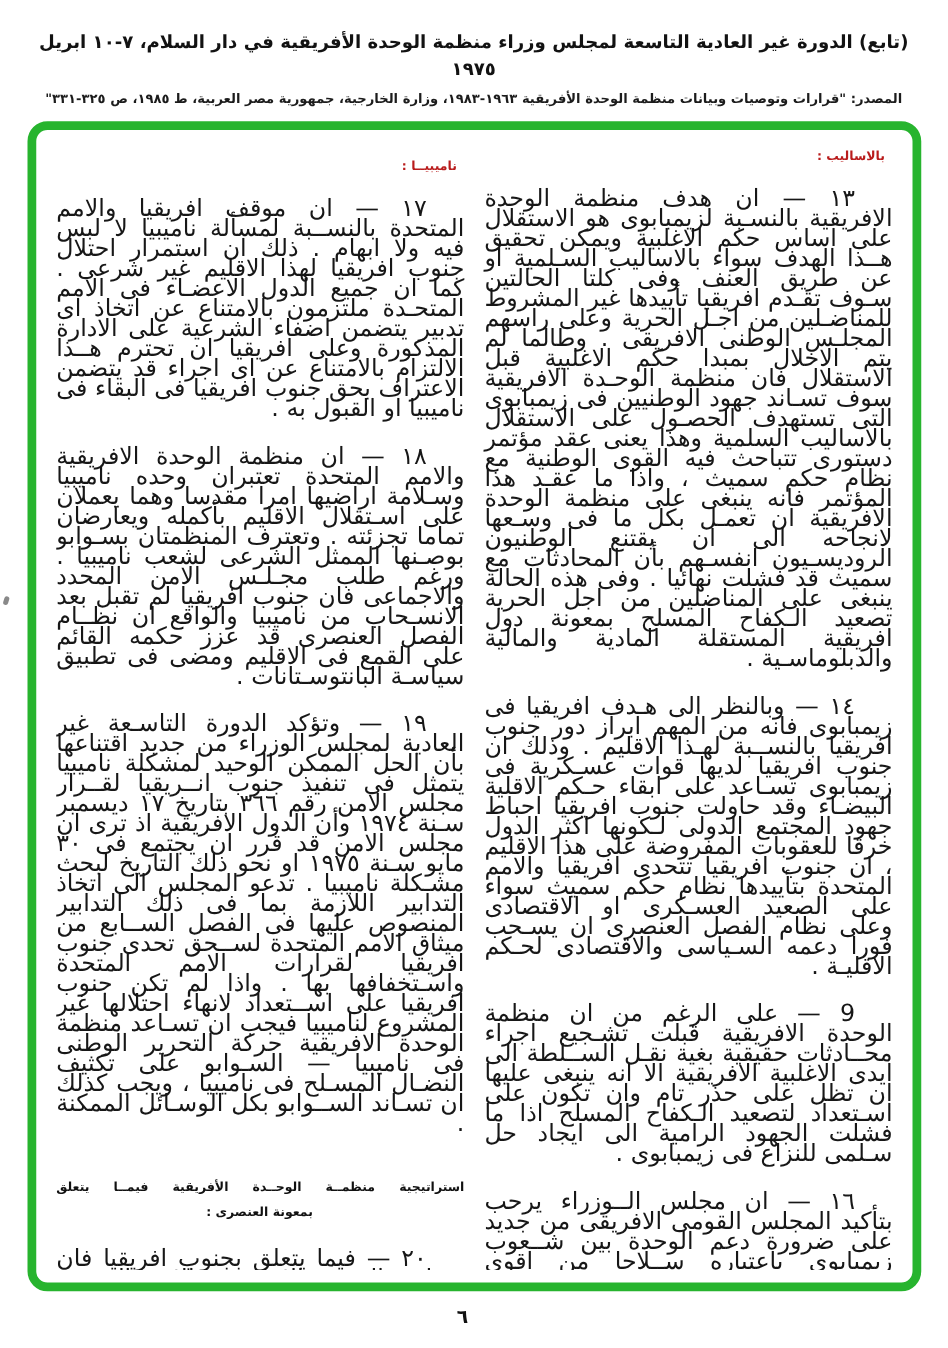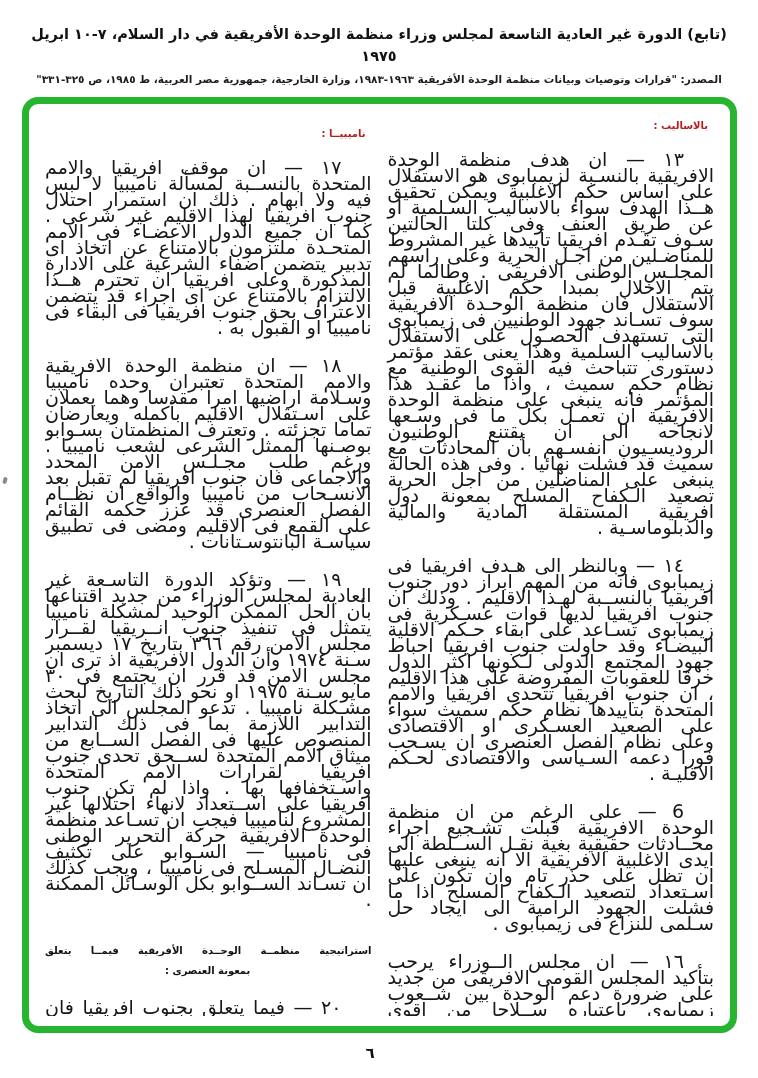--- a/index.html
+++ b/index.html
@@ -90,21 +90,21 @@
 
   <div class="artifact"></div>
 
   <div class="frame">
     <div class="cols">
 
       <section class="col col-zimbabwe">
         <h2 class="sec-head">بالاساليب :</h2>
         <p class="para">١٣ — ان هدف منظمة الوحدة الافريقية بالنسـبة لزيمبابوى هو الاستقلال على اساس حكم الاغلبية ويمكن تحقيق هــذا الهدف سواء بالاساليب السـلمية او عن طريق العنف وفى كلتا الحالتين سـوف تقـدم افريقيا تأييدها غير المشروط للمناضـلين من اجـل الحرية وعلى راسهم المجلـس الوطنى الافريقى . وطالما لم يتم الاخلال بمبدا حكم الاغلبية قبل الاستقلال فان منظمة الوحـدة الافريقية سوف تسـاند جهود الوطنيين فى زيمبابوى التى تستهدف الحصـول على الاستقلال بالاساليب السلمية وهذا يعنى عقد مؤتمر دستورى تتباحث فيه القوى الوطنية مع نظام حكم سميث ، واذا ما عقـد هذا المؤتمر فانه ينبغى على منظمة الوحدة الافريقية ان تعمـل بكل ما فى وسـعها لانجاحه الى ان يقتنع الوطنيون الروديسـيون انفسـهم بأن المحادثات مع سميث قد فشلت نهائيا . وفى هذه الحالة ينبغى على المناضلين من اجل الحرية تصعيد الـكفاح المسلح بمعونة دول افريقية المستقلة المادية والمالية والدبلوماسـية .</p>
         <p class="para">١٤ — وبالنظر الى هـدف افريقيا فى زيمبابوى فانه من المهم ابراز دور جنوب افريقيا بالنســبة لهـذا الاقليم . وذلك ان جنوب افريقيا لديها قوات عسـكرية فى زيمبابوى تسـاعد على ابقاء حـكم الاقلية البيضـاء وقد حاولت جنوب افريقيا احباط جهود المجتمع الدولى لـكونها اكثر الدول خرقا للعقوبات المفروضة على هذا الاقليم ، ان جنوب افريقيا تتحدى افريقيا والامم المتحدة بتأييدها نظام حكم سميث سواء على الصعيد العسـكرى او الاقتصادى وعلى نظام الفصل العنصرى ان يسـحب فورا دعمه السـياسى والاقتصادى لحـكم الاقليـة .</p>
-        <p class="para">6 — على الرغم من ان منظمة الوحدة الافريقية قبلت تشـجيع اجراء محــادثات حقيقية بغية نقـل الســلطة الى ايدى الاغلبية الافريقية الا انه ينبغى عليها ان تظل على حذر تام وان تكون على اسـتعداد لتصعيد الـكفاح المسلح اذا ما فشلت الجهود الرامية الى ايجاد حل سـلمى للنزاع فى زيمبابوى .</p>
+        <p class="para">9 — على الرغم من ان منظمة الوحدة الافريقية قبلت تشـجيع اجراء محــادثات حقيقية بغية نقـل الســلطة الى ايدى الاغلبية الافريقية الا انه ينبغى عليها ان تظل على حذر تام وان تكون على اسـتعداد لتصعيد الـكفاح المسلح اذا ما فشلت الجهود الرامية الى ايجاد حل سـلمى للنزاع فى زيمبابوى .</p>
         <p class="para">١٦ — ان مجلس الــوزراء يرحب بتأكيد المجلس القومى الافريقى من جديد على ضرورة دعم الوحدة بين شــعوب زيمبابوى باعتباره ســلاحا من اقوى اسلحتها فى النضـال من اجل تحقيق حكم الاغلبية فورا . ويحثها على الاســتمرار فى القيام بالتطبيق وبمنتهى الحذر للاستراتيجية المزدوجة التى تتضمن الاستعداد الكامل لدعم الكفاح المســلح مع البحث عن امكانية التوصل الى تغيير سلمى اذا كان ذلك ممكنا .</p>
       </section>
 
       <section class="col col-namibia">
         <h2 class="sec-head">ناميبيــا :</h2>
         <p class="para">١٧ — ان موقف افريقيا والامم المتحدة بالنســبة لمسألة ناميبيا لا لبس فيه ولا ابهام . ذلك ان استمرار احتلال جنوب افريقيا لهذا الاقليم غير شرعى . كما ان جميع الدول الاعضـاء فى الامم المتحـدة ملتزمون بالامتناع عن اتخاذ اى تدبير يتضمن اضفاء الشرعية على الادارة المذكورة وعلى افريقيا ان تحترم هــذا الالتزام بالامتناع عن اى اجراء قد يتضمن الاعتراف بحق جنوب افريقيا فى البقاء فى ناميبيا او القبول به .</p>
         <p class="para">١٨ — ان منظمة الوحدة الافريقية والامم المتحدة تعتبران وحده ناميبيا وسـلامة اراضيها امرا مقدسا وهما يعملان على اسـتقلال الاقليم بأكمله ويعارضان تماما تجزئته . وتعترف المنظمتان بسـوابو بوصـنها الممثل الشرعى لشعب ناميبيا . ورغم طلب مجـلـس الامن المحدد والاجماعى فان جنوب افريقيا لم تقبل بعد الانسـحاب من ناميبيا والواقع ان نظــام الفصل العنصرى قد عزز حكمه القائم على القمع فى الاقليم ومضى فى تطبيق سياسـة البانتوسـتانات .</p>
         <p class="para">١٩ — وتؤكد الدورة التاسـعة غير العادية لمجلس الوزراء من جديد اقتناعها بأن الحل الممكن الوحيد لمشكلة ناميبيا يتمثل فى تنفيذ جنوب انــريقيا لقــرار مجلس الامن رقم ٣٦٦ بتاريخ ١٧ ديسمبر سـنة ١٩٧٤ وأن الدول الافريقية اذ ترى ان مجلس الامن قد قرر ان يجتمع فى ٣٠ مايو سـنة ١٩٧٥ او نحو ذلك التاريخ لبحث مشـكلة ناميبيا . تدعو المجلس الى اتخاذ التدابير اللازمة بما فى ذلك التدابير المنصوص عليها فى الفصل الســابع من ميثاق الامم المتحدة لســحق تحدى جنوب افريقيا لقرارات الامم المتحدة واسـتخفافها بها . واذا لم تكن جنوب افريقيا على اســتعداد لانهاء احتلالها غير المشروع لناميبيا فيجب ان تسـاعد منظمة الوحدة الافريقية حركة التحرير الوطنى فى ناميبيا — السـوابو على تكثيف النضـال المسـلح فى ناميبيا ، ويجب كذلك ان تسـاند الســوابو بكل الوسـائل الممكنة .</p>
         <h3 class="sub-head">
           <span class="l1">استراتيجية منظمــة الوحــدة الأفريقية فيمــا يتعلق</span>

